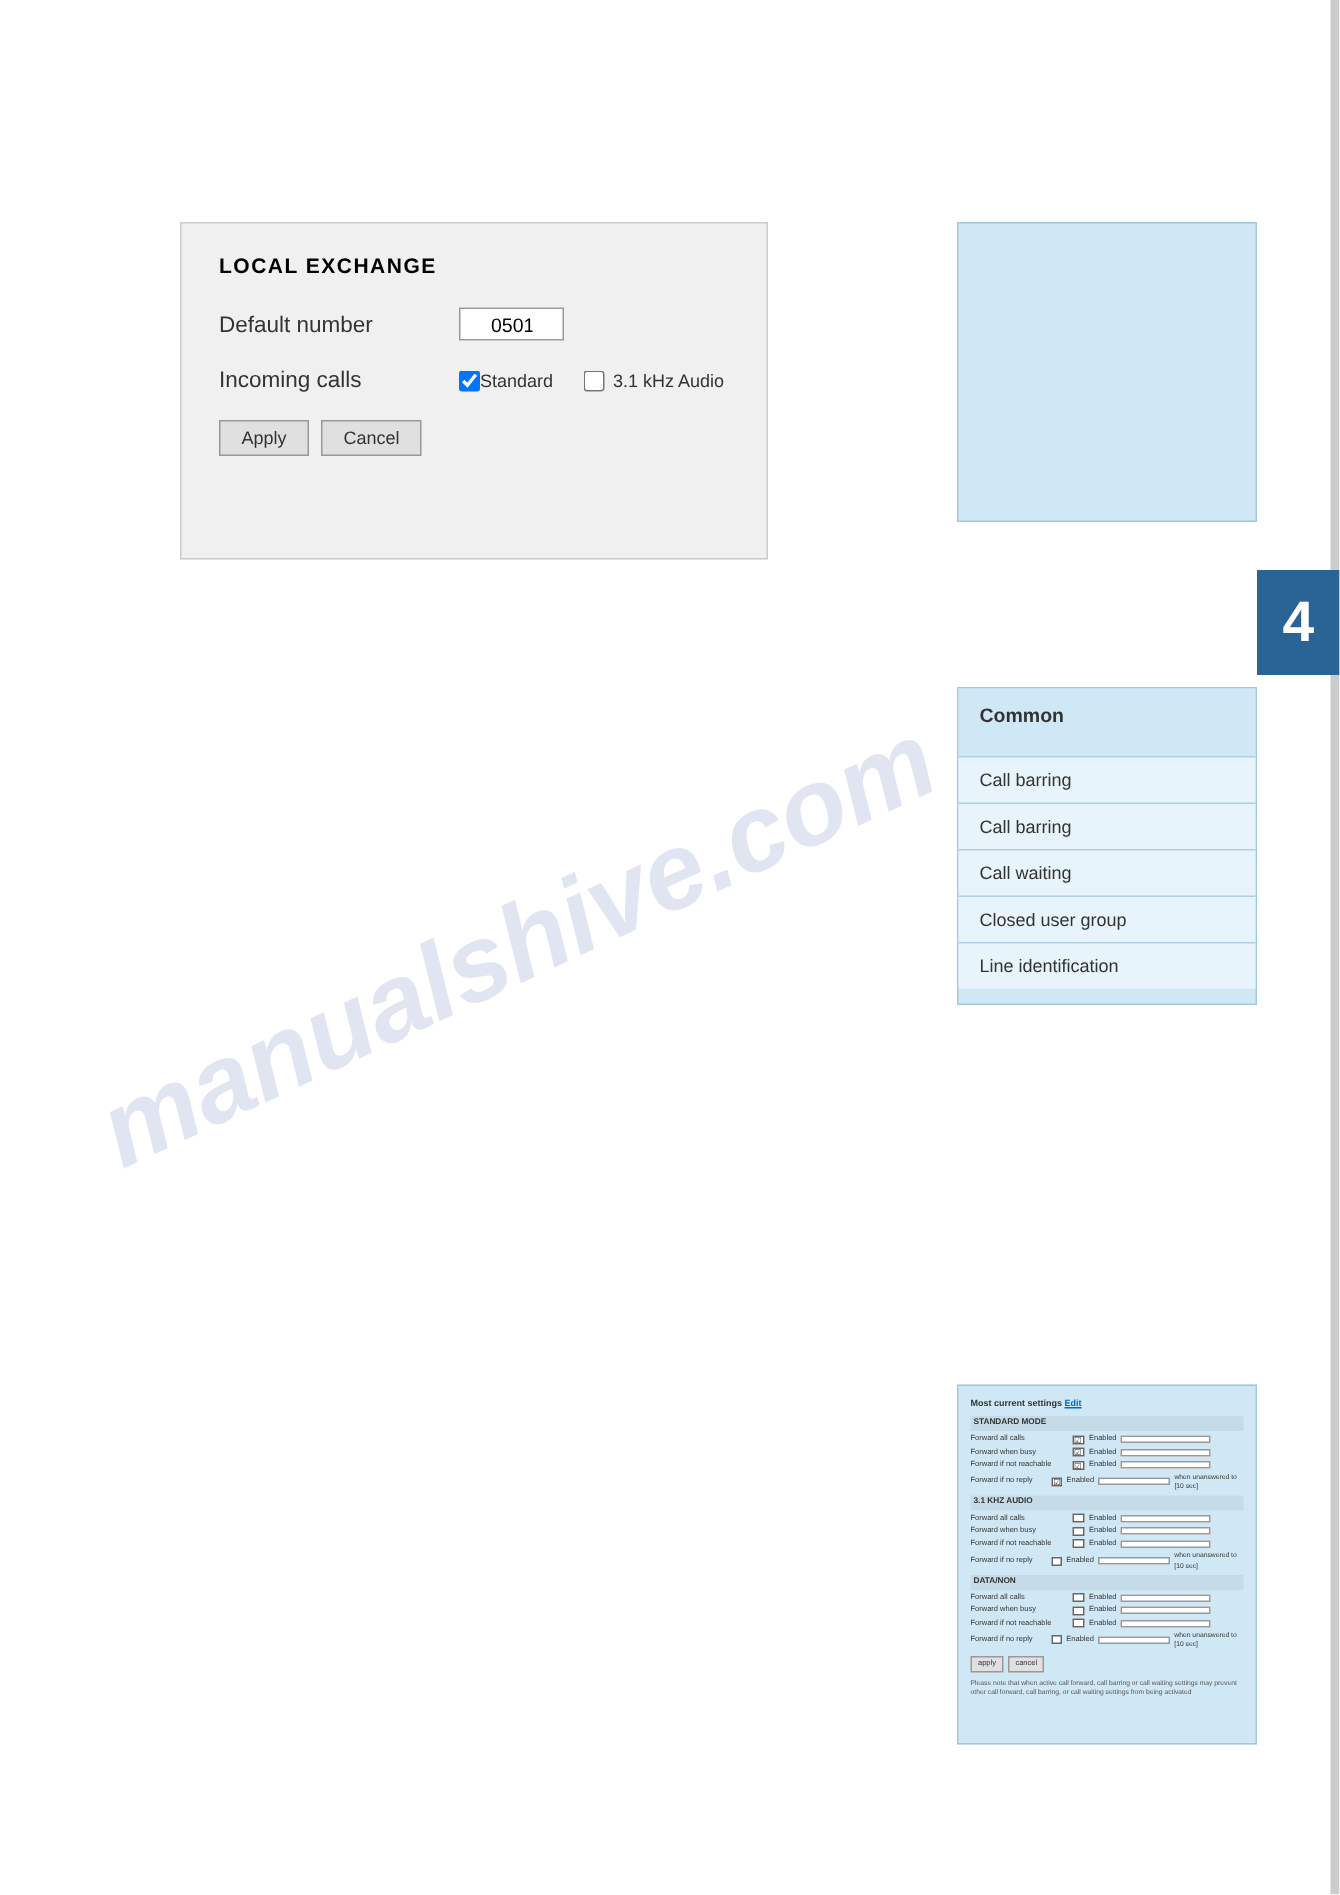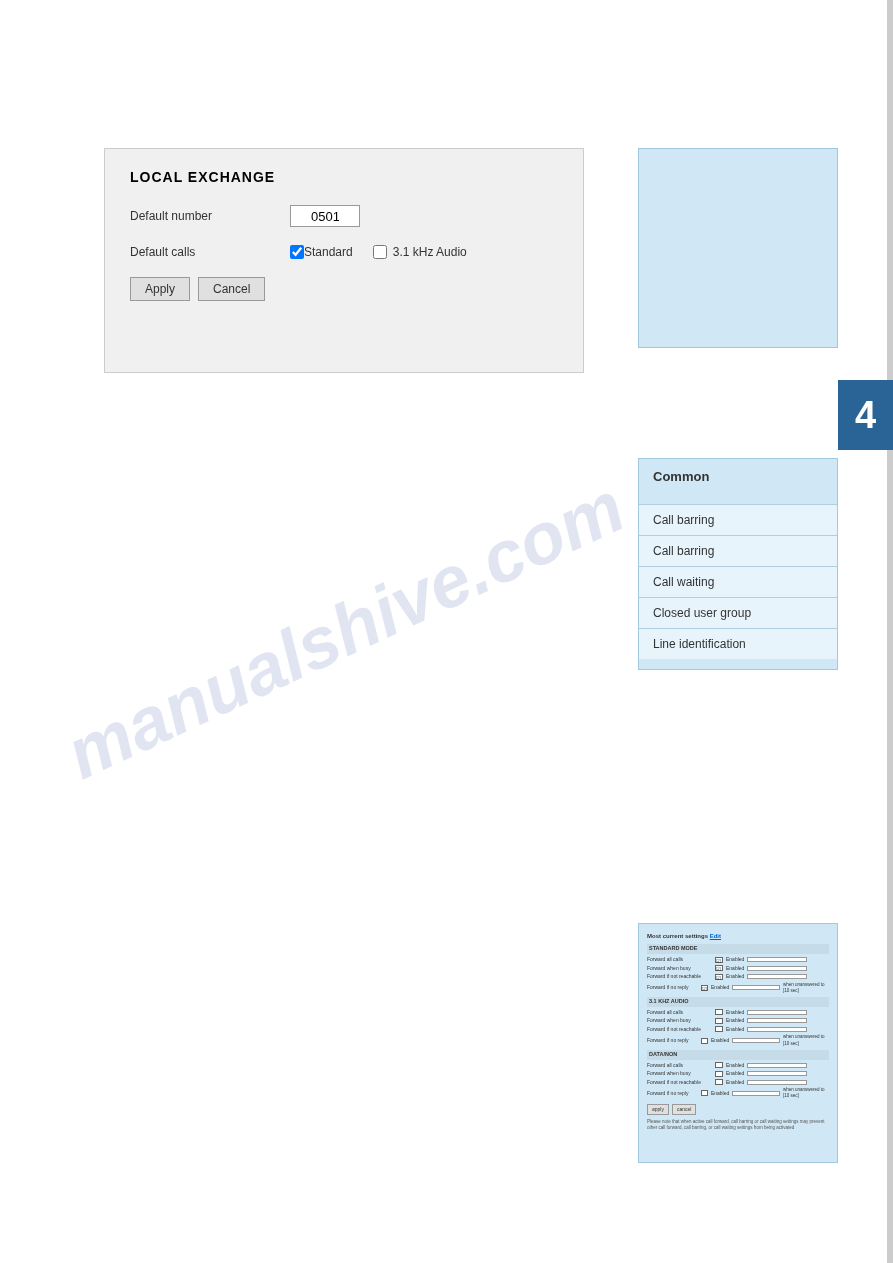--- a/index.html
+++ b/index.html
@@ -36,23 +36,23 @@
       justify-content: center;
       color: white;
       font-size: 38px;
       font-weight: bold;
       z-index: 10;
     }
 
     
     .local-exchange-panel {
       position: absolute;
-      left: 104px;
+      left: 120px;
       top: 148px;
-      width: 480px;
+      width: 392px;
       height: 225px;
       background: #f0f0f0;
       border: 1px solid #cccccc;
       padding: 20px 25px;
     }
 
     .local-exchange-panel h2 {
       font-size: 14px;
       font-weight: bold;
       color: #000;
@@ -61,21 +61,21 @@
     }
 
     .form-row {
       display: flex;
       align-items: center;
       margin-bottom: 18px;
     }
 
     .form-row label {
       width: 160px;
-      font-size: 12px;
+      font-size: 15px;
       color: #333;
     }
 
     .form-row input[type="text"] {
       width: 70px;
       height: 22px;
       border: 1px solid #999;
       padding: 2px 20px;
       font-size: 13px;
       background: white;
@@ -279,21 +279,21 @@
 
 <div class="local-exchange-panel">
   <h2>LOCAL EXCHANGE</h2>
 
   <div class="form-row">
     <label>Default number</label>
     <input type="text" value="0501" style="">
   </div>
 
   <div class="form-row">
-    <label>Default calls</label>
+    <label>Incoming calls</label>
     <div class="checkbox-group">
       <input type="checkbox" checked="" style="">
       <span class="checkbox-label">Standard</span>
       <div class="checkbox-3khz">
         <input type="checkbox" style="">
         <span class="checkbox-label">3.1 kHz Audio</span>
       </div>
     </div>
   </div>
 

